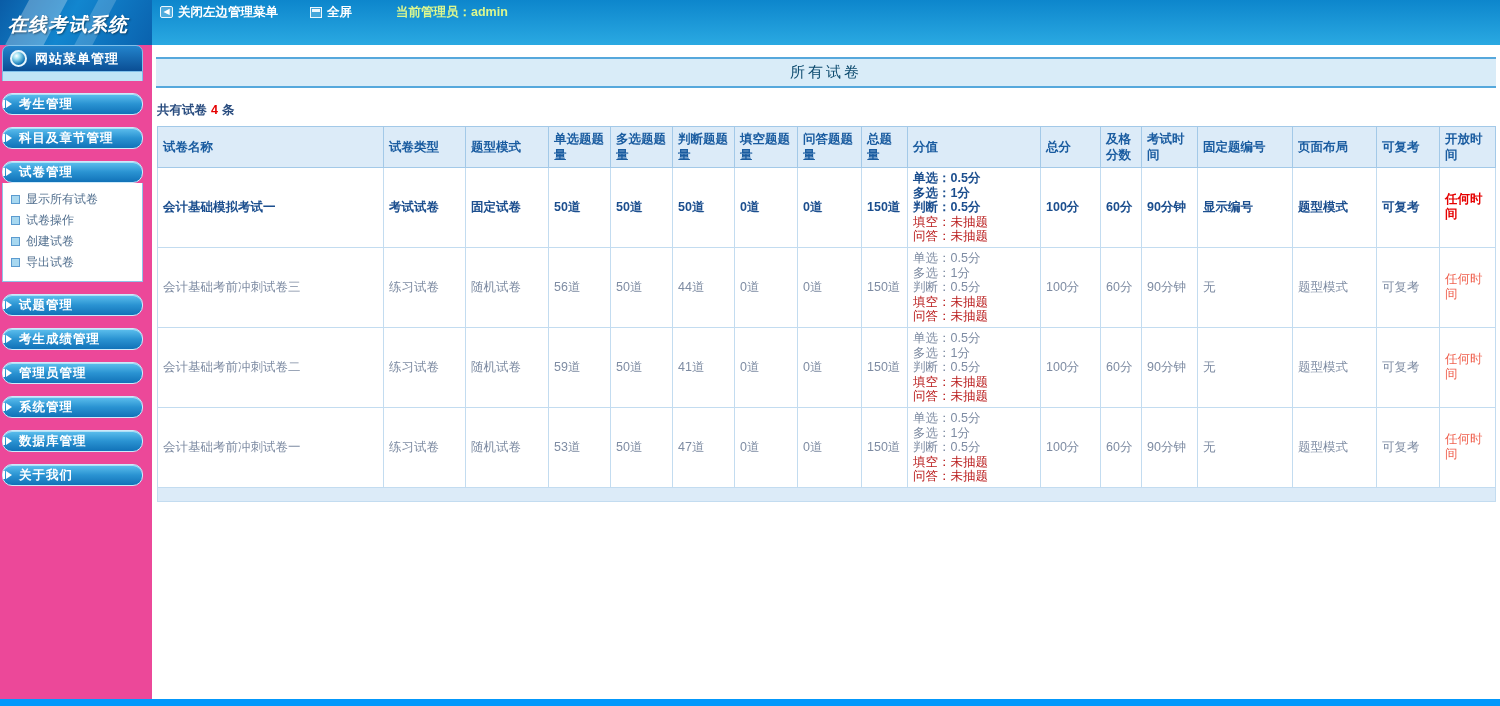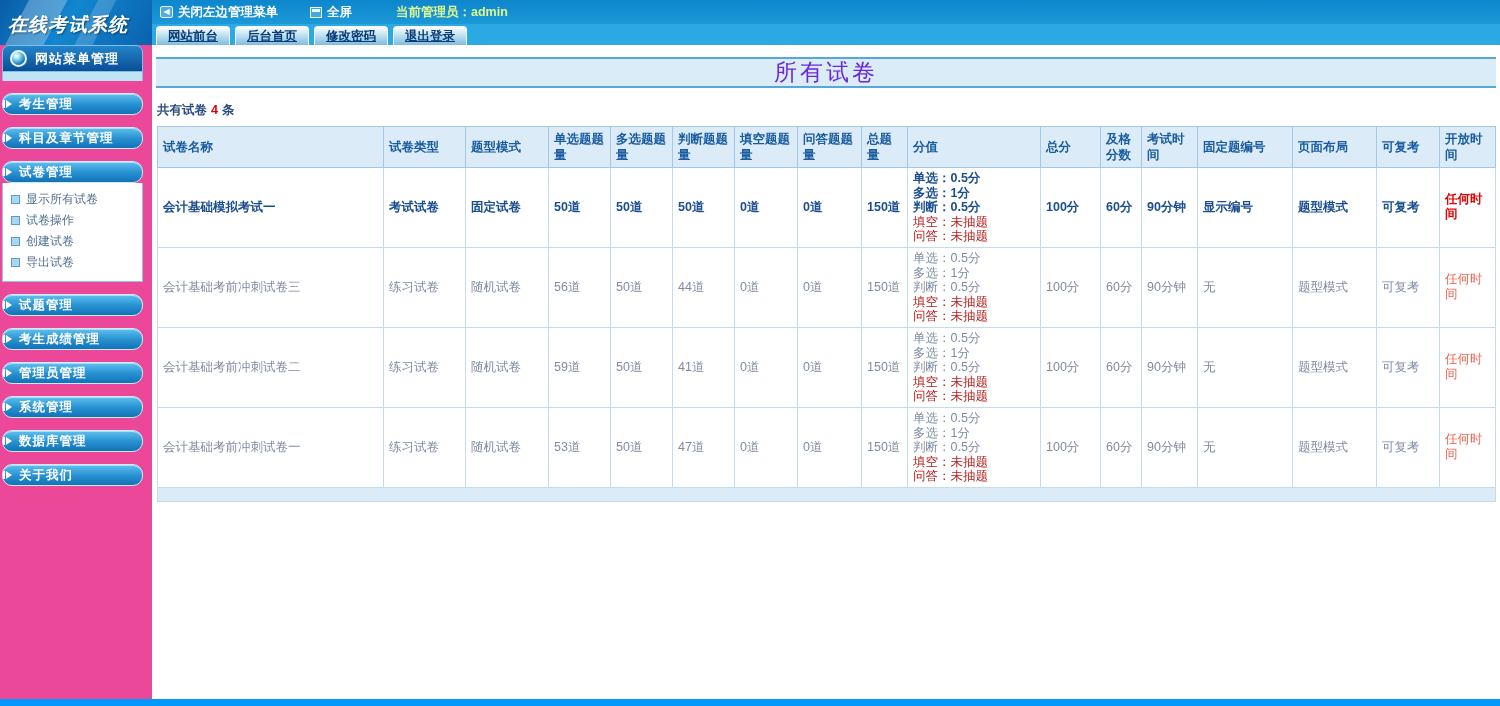--- a/index.html
+++ b/index.html
@@ -63,21 +63,21 @@
   .submenu { background:#fff; border:1px solid #8fc3e8; border-top:none; padding:6px 0 8px 0;text-align:center; }
   .submenu-item { height:21px; display:flex; align-items:center; gap:6px; padding-left:8px;
     color:#53708f; font-size:12px; cursor:pointer; }
   .sq-ico { width:9px; height:9px; background:#a8d8f0; border:1px solid #5b9bd0; }
 
   
   .main { position:absolute; left:152px; top:45px; right:0; bottom:0; background:#fff; }
   .title-bar { margin:12px 4px 0 4px; height:31px; background:#d9ecf8;
     border-top:2px solid #56a8dc; border-bottom:2px solid #56a8dc;
     display:flex; align-items:center; justify-content:center; }
-  .page-title { color:#6d28d9; font-size:23px; letter-spacing:3px; }
+  .page-title { color:#0c4a6e; font-size:15px; letter-spacing:3px; }
 
   .filters { margin:13px 0 0 5px; display:flex; align-items:center; font-size:13px;
     color:#2b4e80; }
   .filters select { height:21px; border:1px solid #7f9db9; background:#fff; color:#46628c;
     font-size:12px; font-family:inherit; }
   .sel-subject { width:108px; margin-left:2px; }
   .lbl-type { margin-left:28px; } .sel-type { width:70px; margin-left:3px; }
   .lbl-open { margin-left:28px; } .sel-open { width:88px; margin-left:3px; }
   .query-btn { margin-left:30px; height:23px; padding:0 10px; border:1px solid #5c94c4;
     background:linear-gradient(#fafdff,#d8eaf6); color:#1c4f8e; font-size:12.5px;
@@ -109,26 +109,20 @@
   <div class="topmenu">
     <div class="topmenu-item mi-close">
       <span class="back-ico">◀</span>
       <span>关闭左边管理菜单</span>
     </div>
     <div class="topmenu-item mi-full">
       <span class="full-ico"></span>
       <span>全屏</span>
     </div>
     <div class="admin-label">当前管理员：admin</div>
-  </div>
-  <div class="tabstrip">
-    <div class="tab">网站前台</div>
-    <div class="tab">后台首页</div>
-    <div class="tab">修改密码</div>
-    <div class="tab">退出登录</div>
   </div>
   <div class="logo">
     <div class="streak s1"></div>
     <div class="streak s2"></div>
     <div class="logo-text">在线考试系统</div>
   </div>
 </div>
 
 <div class="sidebar">
   <div class="side-panel">

